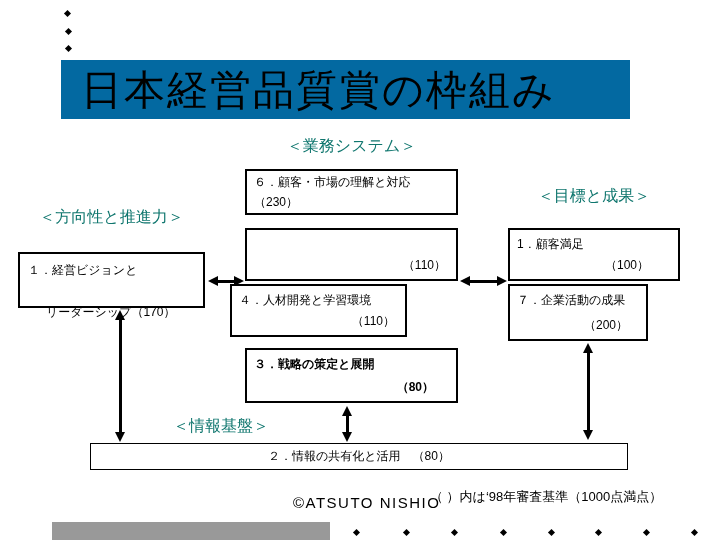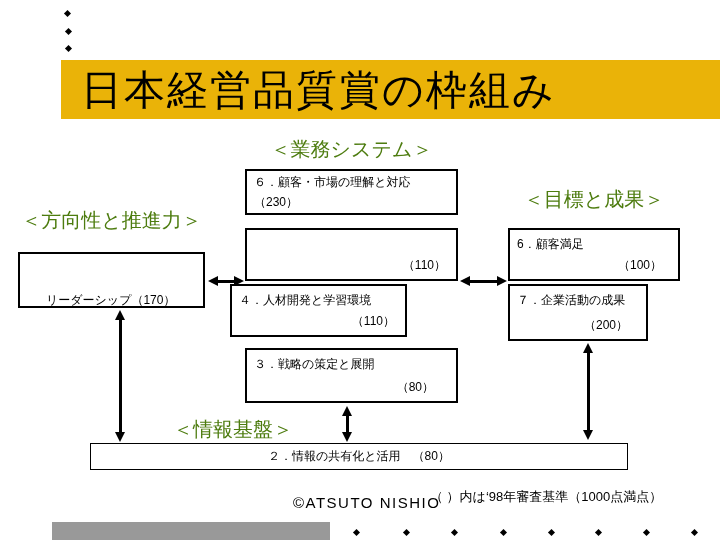--- a/index.html
+++ b/index.html
@@ -7,58 +7,58 @@
     width:720px; height:540px; position:relative; overflow:hidden;
     background:#ffffff;
     font-family:"Liberation Sans","DejaVu Sans",sans-serif;
     color:#000;
   }
   
   .dot { position:absolute; width:5px; height:5px; background:#000; transform:rotate(45deg); }
 
   
   .title-bar {
-    position:absolute; left:61px; top:60px; width:659px; height:59px;
-    background:#eab308;
+    position:absolute; left:61px; top:60px; width:569px; height:59px;
+    background:#0369a1;
     text-align:right;
   }
   .title-bar .title-text {
     position:absolute; left:20px; top:0; height:59px; line-height:60px;
     font-size:41px; letter-spacing:2px; color:#000; white-space:nowrap;
   }
 
   
-  .sec-label { position:absolute; color:#4d7c0f; font-size:20px; white-space:nowrap;font-family:Liberation Serif, serif; }
+  .sec-label { position:absolute; color:#0f766e; font-size:16px; white-space:nowrap;font-family:Liberation Serif, serif; }
   .lbl-business  { left:245px; top:136px; width:213px; text-align:center; }
   .lbl-direction { left:18px;  top:207px; width:187px; text-align:center; }
   .lbl-goals     { left:508px; top:186px; width:172px; text-align:center; }
   .lbl-infobase  { left:150px; top:416px;margin-left:23px; }
 
   
   .dbox { position:absolute; border:2px solid #000; box-sizing:border-box;
           background:#fff; font-size:12px; line-height:21px; }
   .dbox .btitle { position:absolute; left:7px; top:4px; white-space:nowrap; }
   .dbox .bscore { position:absolute; bottom:3px; white-space:nowrap; }
 
   .box-1 { left:18px;  top:252px; width:187px; height:56px; }
   .box-1 .l1 { position:absolute; left:8px;  top:6px;  white-space:nowrap; }
-  .box-1 .l2 { position:absolute; left:26px; top:36px; white-space:nowrap; }
+  .box-1 .l2 { position:absolute; left:26px; top:48px; white-space:nowrap; }
 
   .box-6 { left:245px; top:169px; width:213px; height:46px; }
   .box-6 .l1 { position:absolute; left:7px; top:1px; white-space:nowrap; }
   .box-6 .l2 { position:absolute; left:7px; top:21px; white-space:nowrap; }
 
   .box-5 { left:245px; top:228px; width:213px; height:53px; }
   .box-5 .bscore { right:10px; }
   .box-4 { left:230px; top:284px; width:177px; height:53px; }
   .box-4 .bscore { right:10px; }
-  .box-3 { left:245px; top:348px; width:213px; height:55px; }
+  .box-3 { left:245px; top:348px; width:213px; height:55px;font-weight:bold; }
   .box-3 .bscore { right:22px; }
   .box-8 { left:508px; top:228px; width:172px; height:53px; }
-  .box-8 .bscore { right:16px;margin-left:44px; }
+  .box-8 .bscore { right:29px;margin-left:44px; }
   .box-7 { left:508px; top:284px; width:140px; height:57px; }
   .box-7 .bscore { right:18px; }
 
   .box-2 { left:90px; top:443px; width:538px; height:27px; border-width:1px;
            text-align:center; line-height:25px; }
 
   
   .arr { position:absolute; }
   .arr .line { position:absolute; background:#000; }
   .arr .head { position:absolute; width:0; height:0; }
@@ -94,20 +94,21 @@
 <div class="title-bar">
   <div class="title-text">日本経営品質賞の枠組み</div>
 </div>
 
 <div class="sec-label lbl-business">＜業務システム＞</div>
 <div class="sec-label lbl-direction">＜方向性と推進力＞</div>
 <div class="sec-label lbl-goals">＜目標と成果＞</div>
 <div class="sec-label lbl-infobase">＜情報基盤＞</div>
 
 <div class="dbox box-1">
+  <div class="l1">１．経営ビジョンと</div>
   <div class="l2">リーダーシップ（170）</div>
 </div>
 
 <div class="dbox box-6">
   <div class="l1">６．顧客・市場の理解と対応</div>
   <div class="l2">（230）</div>
 </div>
 
 <div class="dbox box-5">
   <div class="bscore">（110）</div>
@@ -117,21 +118,21 @@
   <div class="btitle">４．人材開発と学習環境</div>
   <div class="bscore">（110）</div>
 </div>
 
 <div class="dbox box-3">
   <div class="btitle">３．戦略の策定と展開</div>
   <div class="bscore">（80）</div>
 </div>
 
 <div class="dbox box-8">
-  <div class="btitle">6．顧客満足</div>
+  <div class="btitle">1．顧客満足</div>
   <div class="bscore">（100）</div>
 </div>
 
 <div class="dbox box-7">
   <div class="btitle">７．企業活動の成果</div>
   <div class="bscore">（200）</div>
 </div>
 
 <div class="dbox box-2">２．情報の共有化と活用　（80）</div>
 

